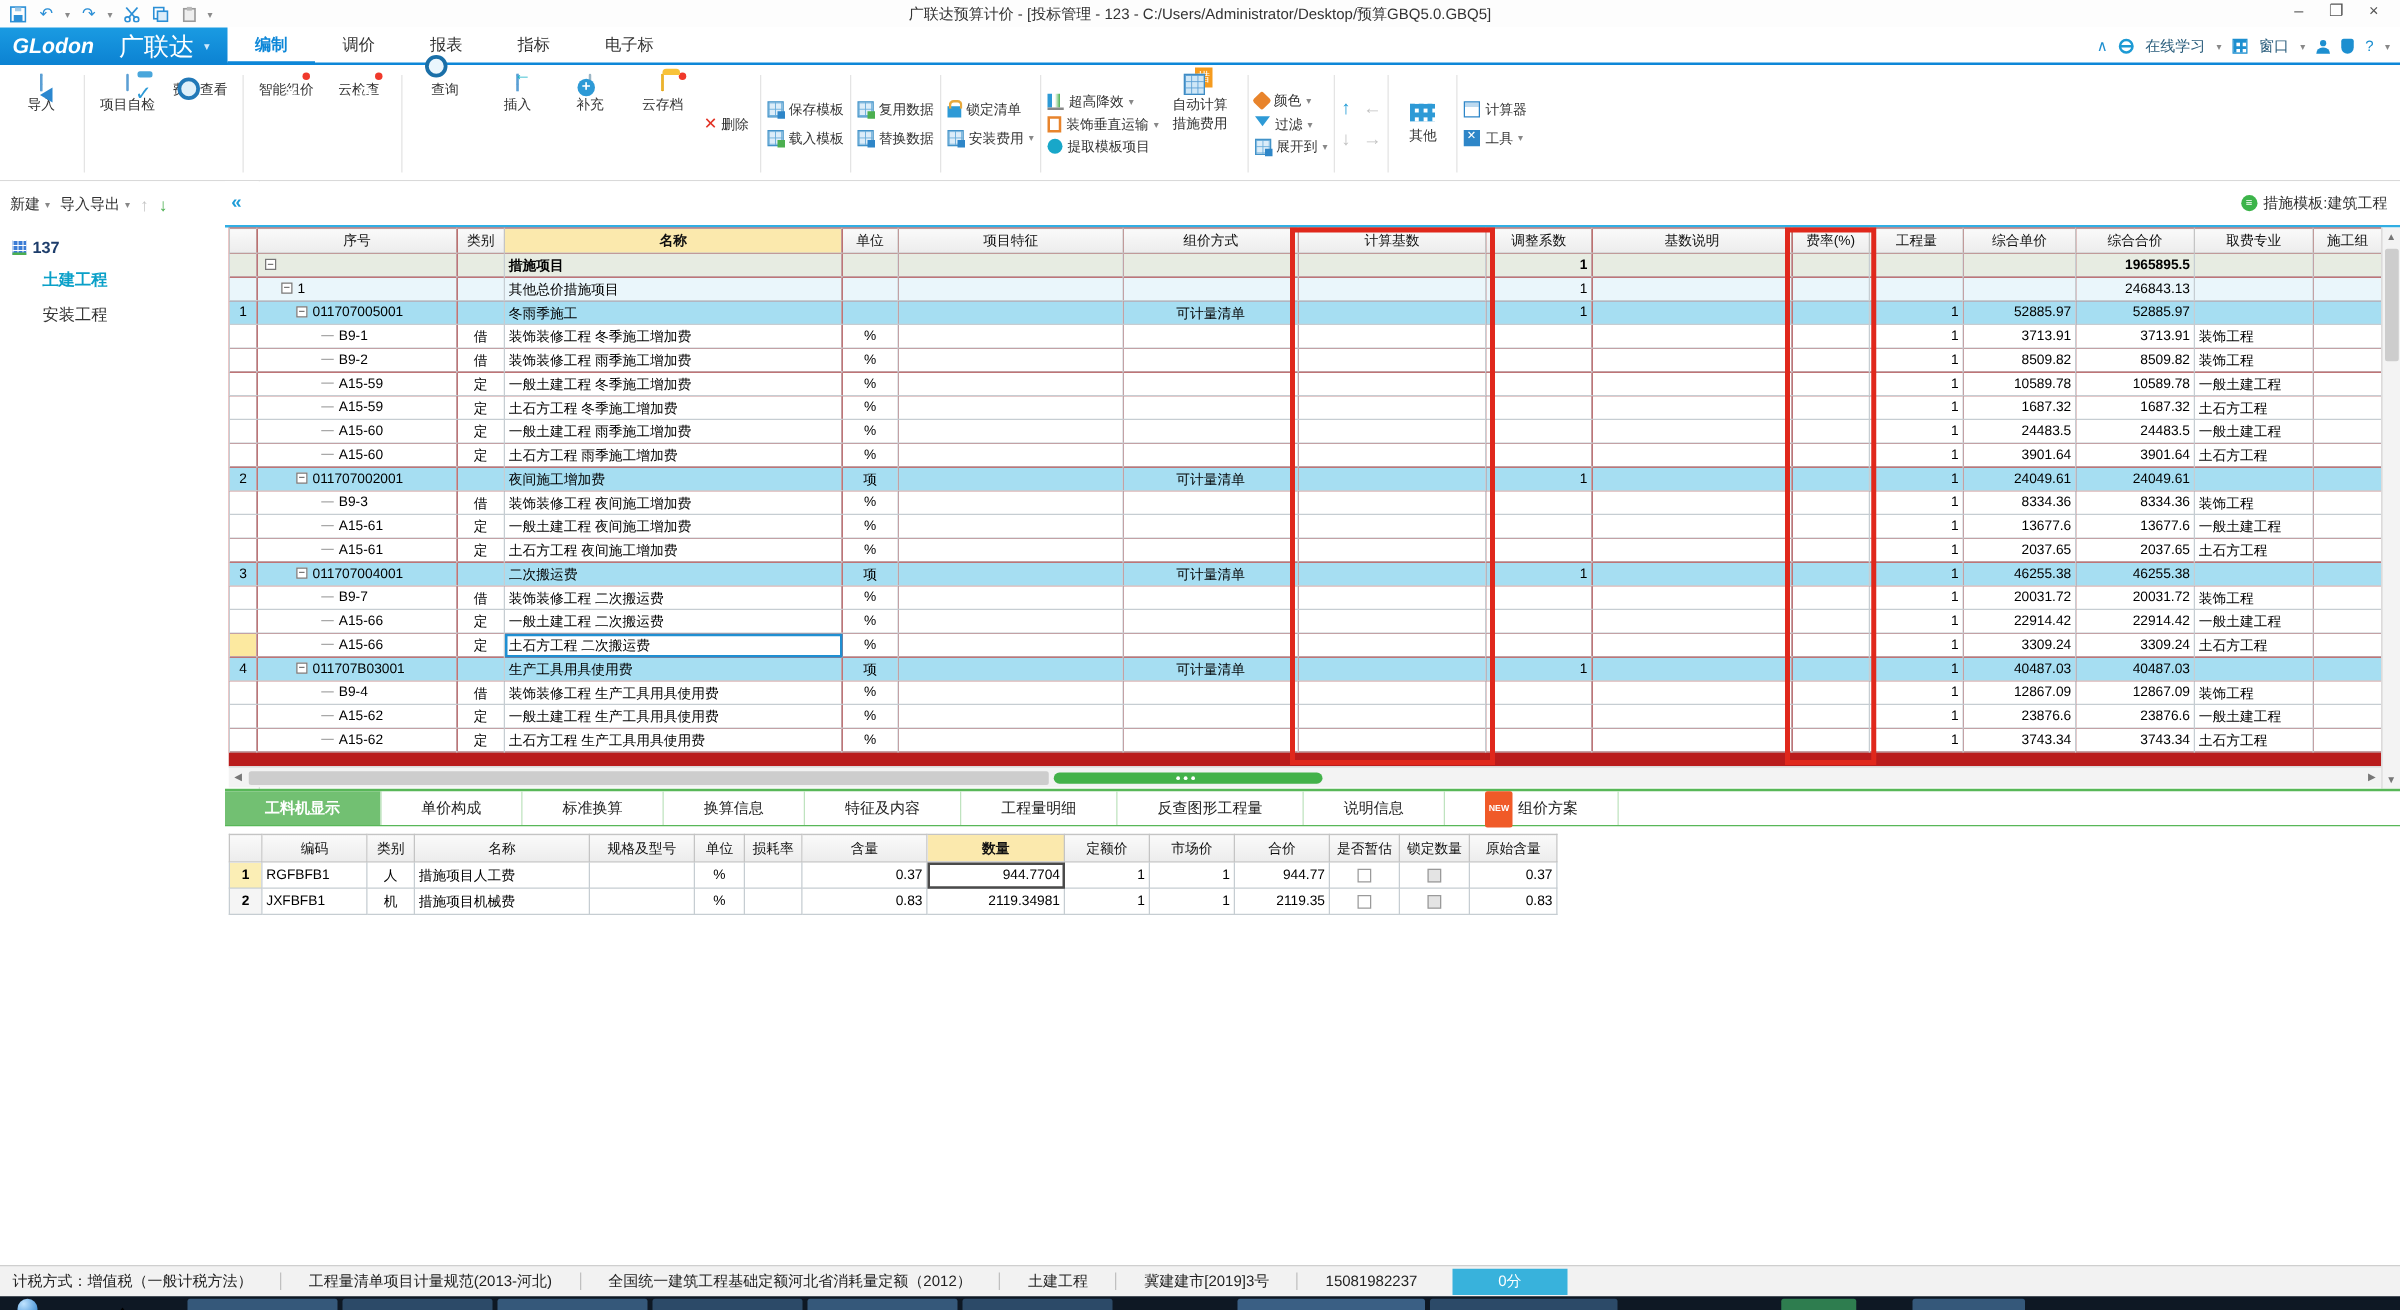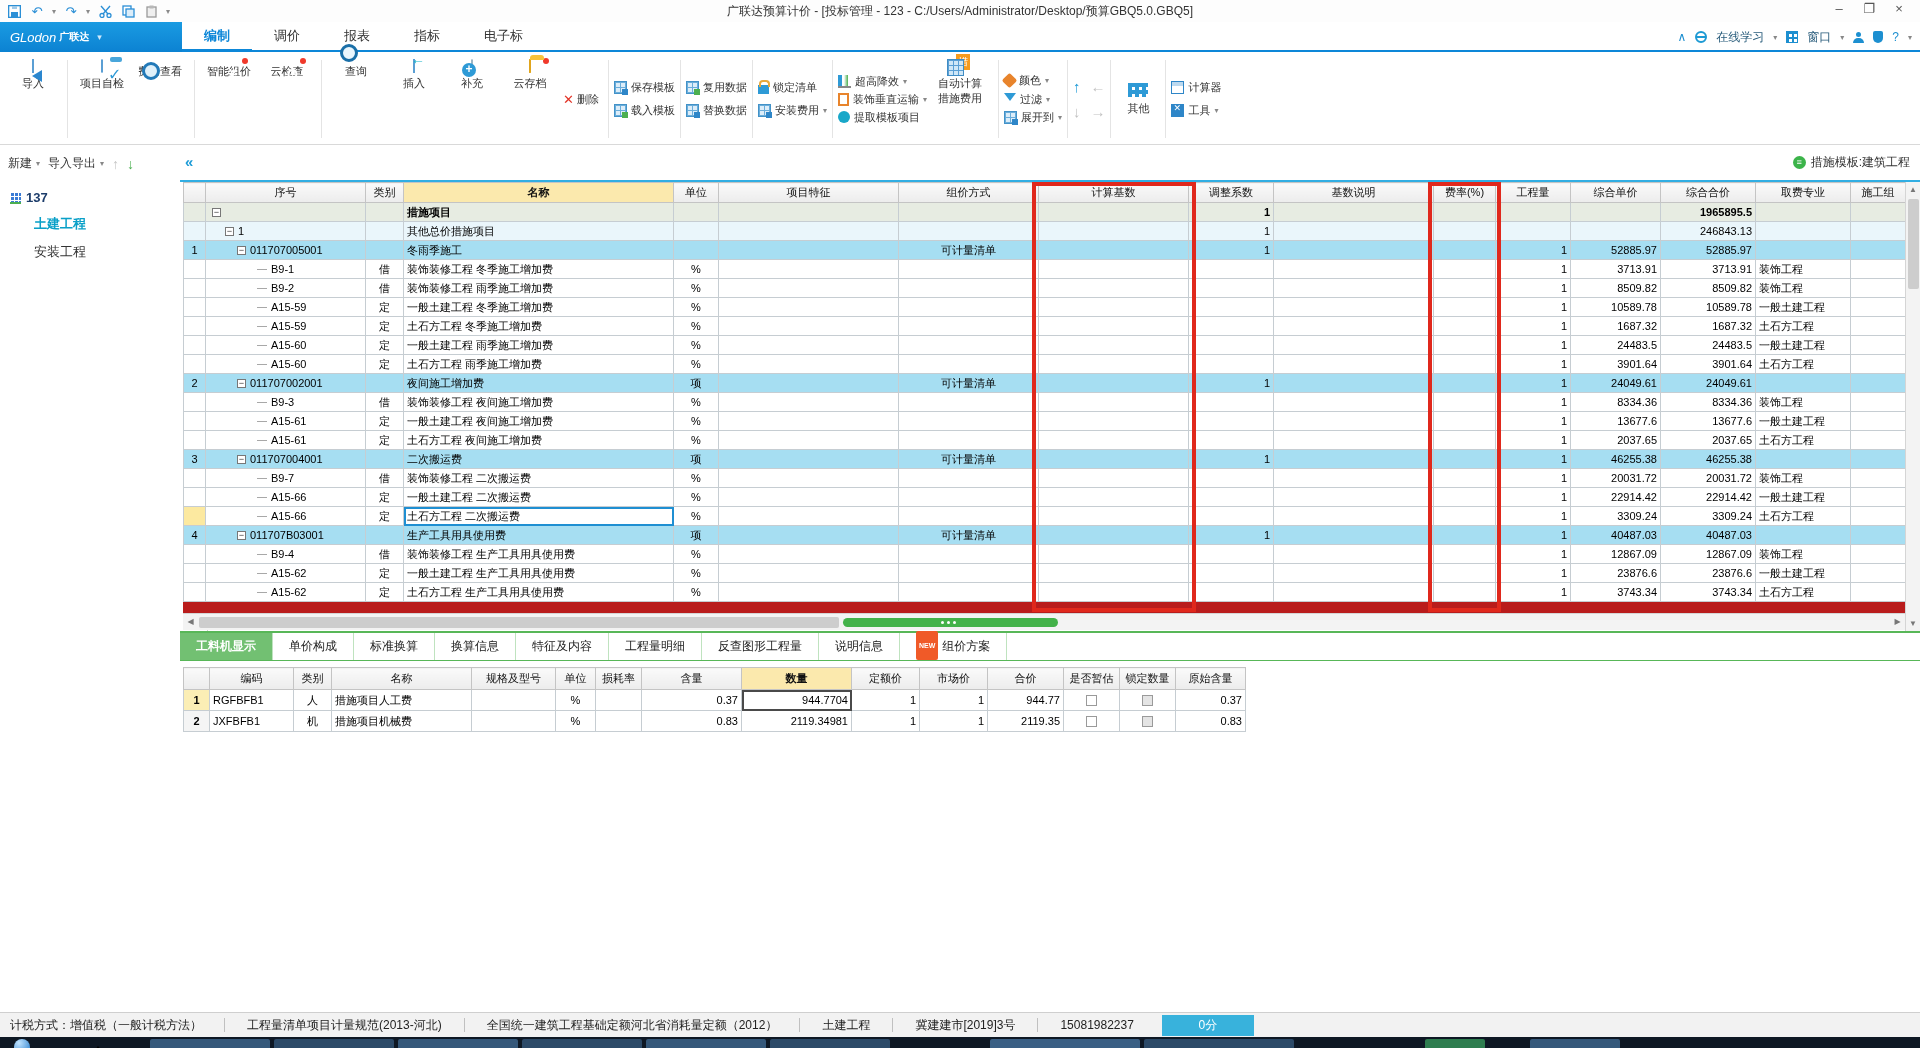--- a/index.html
+++ b/index.html
@@ -12,22 +12,22 @@
   .qi{display:inline-flex;align-items:center;justify-content:center;width:16px;height:16px;color:#2b8fd6;font-size:13px;}
   .qi svg{display:block;}
   .qcaret{color:#8a8a8a;font-size:8px;}
   .title-text{position:absolute;left:0;right:0;top:3px;text-align:center;font-size:12px;color:#333;}
   .winbtns{position:absolute;right:6px;top:0;display:flex;}
   .winbtn{width:30px;height:20px;text-align:center;line-height:18px;font-size:13px;color:#555;}
   
   .ribbonrow{position:absolute;left:0;top:22px;width:1920px;height:30px;background:#fff;border-bottom:2px solid #0d87d8;}
   .logo{position:absolute;left:0;top:0;width:182px;height:30px;background:linear-gradient(#1a9be2,#0c82d2);
         color:#fff;display:flex;align-items:center;padding-left:10px;}
-  .logo .g1{font-weight:normal;font-style:italic;font-size:13px;letter-spacing:0;}
-  .logo .g2{font-weight:bold;font-size:10px;margin-left:3px;}
+  .logo .g1{font-weight:bold;font-style:italic;font-size:17px;letter-spacing:0;}
+  .logo .g2{font-weight:normal;font-size:20px;margin-left:20px;}
   .logo .dd{font-size:9px;margin-left:8px;color:#cfe9fb;}
   .rtabs{position:absolute;left:182px;top:0;height:30px;display:flex;}
   .rtab{padding:0 22px;line-height:28px;font-size:13px;color:#333;}
   .rtab.active{color:#0d87d8;font-weight:bold;border-bottom:3px solid #0d87d8;}
   .ribbon-right{position:absolute;right:8px;top:0;height:30px;display:flex;align-items:center;gap:9px;font-size:12px;color:#2a5d7c;}
   .rico{color:#1d8fd0;font-size:12px;display:inline-flex;align-items:center;}
   .ico-globe{width:12px;height:12px;border-radius:50%;border:2px solid #1d9ad4;position:relative;}
   .ico-globe::after{content:"";position:absolute;left:-1px;top:3px;width:10px;height:2px;background:#1d9ad4;}
   .ico-grid{width:12px;height:12px;background:linear-gradient(#1d8fd0 2px,transparent 2px),linear-gradient(90deg,#1d8fd0 2px,transparent 2px);background-size:5px 5px;border:1px solid #1d8fd0;}
   .ico-person{width:11px;height:11px;position:relative;}
@@ -134,21 +134,21 @@
   .hs-left,.hs-right{position:absolute;top:0;width:15px;height:16px;font-size:8px;color:#777;text-align:center;line-height:16px;}
   .hs-left{left:0;} .hs-right{right:0;}
   .hs-thumb{position:absolute;left:16px;top:3px;width:640px;height:11px;background:#cdcdcd;border-radius:2px;}
   .hs-green{position:absolute;left:660px;top:4px;width:215px;height:9px;background:#43b24a;border-radius:5px;}
   .hs-green i{position:absolute;top:3px;width:3px;height:3px;background:#fff;border-radius:50%;}
   
   .redbox{position:absolute;border:4px solid #e0281c;z-index:40;}
   
   .bpane{position:absolute;left:180px;top:631px;width:1740px;height:381px;background:#fff;}
   .btabs{display:flex;align-items:stretch;height:30px;border-top:2px solid #58b758;border-bottom:1px solid #58b758;background:#fff;}
-  .btab{padding:0 16px;line-height:27px;font-size:12px;color:#222;border-right:1px solid #bfe3bf;display:flex;align-items:flex-end;gap:4px;}
+  .btab{padding:0 32px;line-height:27px;font-size:12px;color:#222;border-right:1px solid #bfe3bf;display:flex;align-items:flex-start;gap:4px;}
   .btab.active{background:#72c072;color:#fff;font-weight:bold;}
   .newbadge{background:#f05a28;color:#fff;font-size:7px;font-weight:bold;padding:1px 3px;border-radius:2px;}
   .btblwrap{position:absolute;left:3px;top:36px;}
   table.bgrid{border-collapse:collapse;table-layout:fixed;}
   table.bgrid th{background:linear-gradient(#fafafa,#ececec);border:1px solid #c4c4c4;font-weight:normal;height:22px;font-size:11px;white-space:nowrap;overflow:hidden;color:#111;text-align:center;}
   table.bgrid th.ylw{background:#fbe9ad;font-weight:bold;}
   table.bgrid td{border:1px solid #c6cdd2;font-size:11px;height:21px;padding:0 3px;white-space:nowrap;overflow:hidden;color:#000;}
   table.bgrid td.num{text-align:right;} table.bgrid td.ctr{text-align:center;}
   td.rowno{text-align:center;font-weight:bold;background:#f5f5f5;}
   td.rowno.cur{background:#fbeeb5;}

